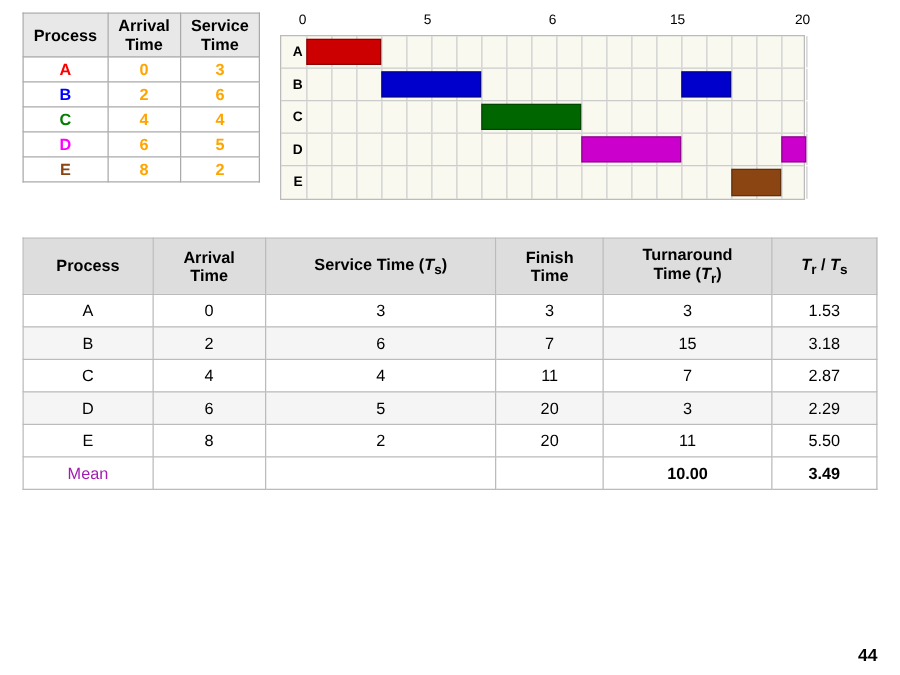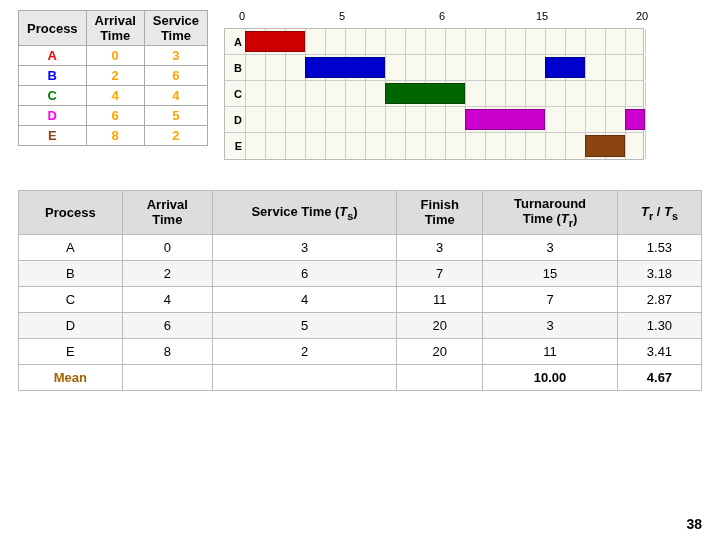--- a/index.html
+++ b/index.html
@@ -139,22 +139,22 @@
       background: #ddd;
       font-weight: bold;
     }
     .main-table tr:nth-child(even) { background: #f5f5f5; }
     .main-table tr:nth-child(odd) { background: #fff; }
 
     .mean-row td {
       background: #fff !important;
     }
     .mean-label {
-      color: #a16207;
-      font-weight: bold;
+      color: #a21caf;
+      font-weight: normal;
       text-align: left;
     }
     .mean-bold {
       font-weight: bold;
     }
 
     .page-num {
       position: absolute;
       bottom: 8px;
       right: 18px;
@@ -401,36 +401,36 @@
     <td>11</td>
     <td>7</td>
     <td>2.87</td>
   </tr>
         <tr>
     <td>D</td>
     <td>6</td>
     <td>5</td>
     <td>20</td>
     <td>3</td>
-    <td>1.30</td>
+    <td>2.29</td>
   </tr>
         <tr>
     <td>E</td>
     <td>8</td>
     <td>2</td>
     <td>20</td>
     <td>11</td>
-    <td>3.41</td>
+    <td>5.50</td>
   </tr>
         <tr class="mean-row">
   <td class="mean-label" colspan="1">Mean</td>
   <td></td>
   <td></td>
   <td></td>
   <td class="mean-bold">10.00</td>
-  <td class="mean-bold">4.67</td>
+  <td class="mean-bold">3.49</td>
 </tr>
       </tbody>
   </table>
 
 </div>
 
-<div class="page-num">38</div>
+<div class="page-num">44</div>
 
 </body></html>

